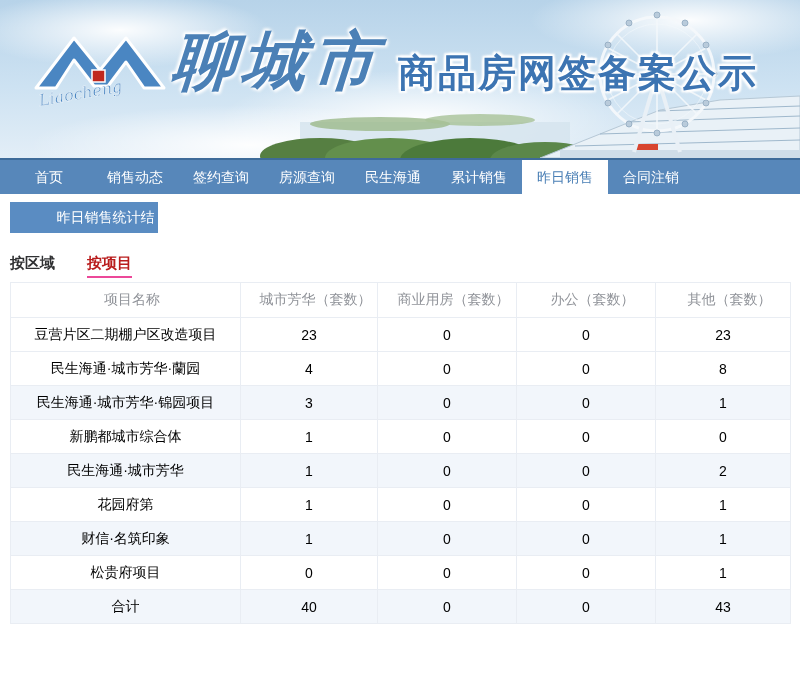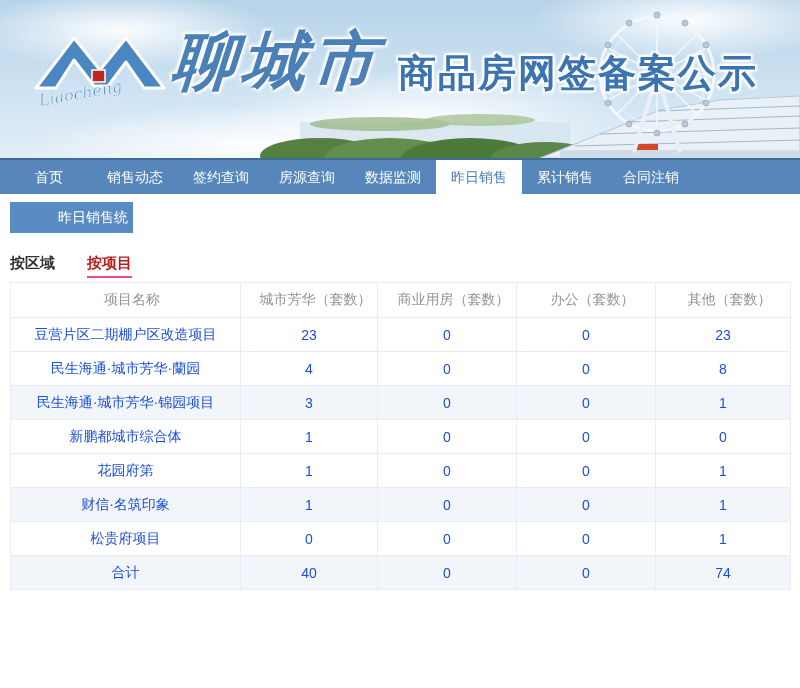--- a/index.html
+++ b/index.html
@@ -16,36 +16,36 @@
   .main-title { position:absolute; left:398px; top:48px; font-size:38px; font-weight:bold; color:#3c74b2;
     letter-spacing:2px; text-shadow:0 0 3px #fff,0 0 5px #fff,2px 2px 2px #fff,-2px -2px 2px #fff,2px -2px 2px #fff,-2px 2px 2px #fff; }
 
   
   .nav { display:flex; width:800px; height:36px; background:#5787ba; border-top:2px solid #3e6b99; padding-left:6px; }
   .nav-item { width:86px; height:34px; line-height:34px; text-align:center; color:#fff; font-size:14px; cursor:pointer; }
   .nav-item.active { background:#ffffff; color:#4a7fb5; height:40px; }
 
   
   .toolbar { position:relative; width:800px; height:46px; }
-  .stats-btn { position:absolute; left:10px; top:8px; width:123px; height:31px; background:#5a8cc2; color:#fff;
+  .stats-btn { position:absolute; left:10px; top:8px; width:148px; height:31px; background:#5a8cc2; color:#fff;
     border:none; font-size:14px; text-align:center; line-height:31px; cursor:pointer;
     font-family:"Liberation Sans","DejaVu Sans",sans-serif;padding-left:43px; }
   .cur-date { position:absolute; right:12px; top:14px; font-size:14px; color:#303133; }
 
   
   .view-tabs { display:flex; gap:32px; padding:14px 0 0 10px; height:38px; }
   .vtab { font-size:15px; font-weight:bold; color:#303133; cursor:pointer; padding-bottom:7px; }
   .vtab.active { color:#b91c1c; border-bottom:2px solid #ec4899; }
 
   
   .tbl-wrap { padding:4px 10px 0 10px; }
   table { width:780px; border-collapse:collapse; table-layout:fixed; }
   th,td { border:1px solid #e9edf3; height:34px; text-align:center; font-size:14px; font-weight:normal; }
   th { color:#909399; height:35px; background:#fff;padding-left:13px; }
-  td { color:#1d4ed8; background:#fff; }
+  td { color:#000000; background:#fff; }
   tr.stripe td { background:#f2f6fb; }
 </style>
 </head>
 <body>
 
 <div class="banner">
   <svg class="scene" width="800" height="158" viewBox="0 0 800 158">
     <defs>
       <linearGradient id="sky" x1="0" y1="0" x2="0" y2="1">
         <stop offset="0" stop-color="#b7d3e9"></stop>
@@ -123,23 +123,23 @@
   </div>
   <div class="site-name">聊城市</div>
   <div class="main-title">商品房网签备案公示</div>
 </div>
 
 <div class="nav">
     <div class="nav-item">首页</div>
     <div class="nav-item">销售动态</div>
     <div class="nav-item">签约查询</div>
     <div class="nav-item">房源查询</div>
-    <div class="nav-item">数据监测</div>
+    <div class="nav-item">民生海通</div>
+    <div class="nav-item">累计销售</div>
     <div class="nav-item active">昨日销售</div>
-    <div class="nav-item">累计销售</div>
     <div class="nav-item">合同注销</div>
   </div>
 
 <div class="toolbar">
   <button class="stats-btn">昨日销售统计结果</button>
 </div>
 
 <div class="view-tabs">
     <div class="vtab">按区域</div>
     <div class="vtab active">按项目</div>
@@ -185,20 +185,27 @@
           <td>0</td>
           <td>1</td>
         </tr>
         <tr class="">
           <td>新鹏都城市综合体</td>
           <td>1</td>
           <td>0</td>
           <td>0</td>
           <td>0</td>
         </tr>
+        <tr class="stripe">
+          <td>民生海通·城市芳华</td>
+          <td>1</td>
+          <td>0</td>
+          <td>0</td>
+          <td>2</td>
+        </tr>
         <tr class="">
           <td>花园府第</td>
           <td>1</td>
           <td>0</td>
           <td>0</td>
           <td>1</td>
         </tr>
         <tr class="stripe">
           <td>财信·名筑印象</td>
           <td>1</td>
@@ -211,17 +218,17 @@
           <td>0</td>
           <td>0</td>
           <td>0</td>
           <td>1</td>
         </tr>
         <tr class="stripe">
           <td>合计</td>
           <td>40</td>
           <td>0</td>
           <td>0</td>
-          <td>74</td>
+          <td>43</td>
         </tr>
       </tbody>
   </table>
 </div>
 
 </body></html>

